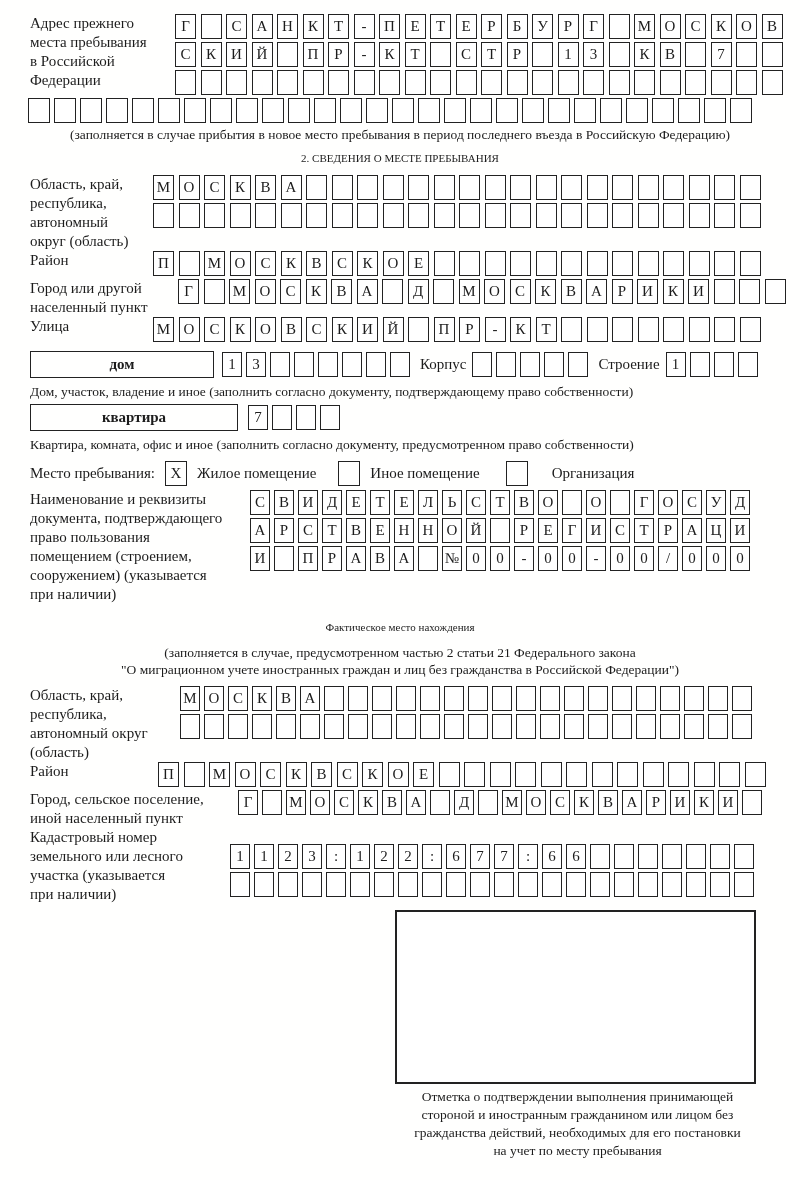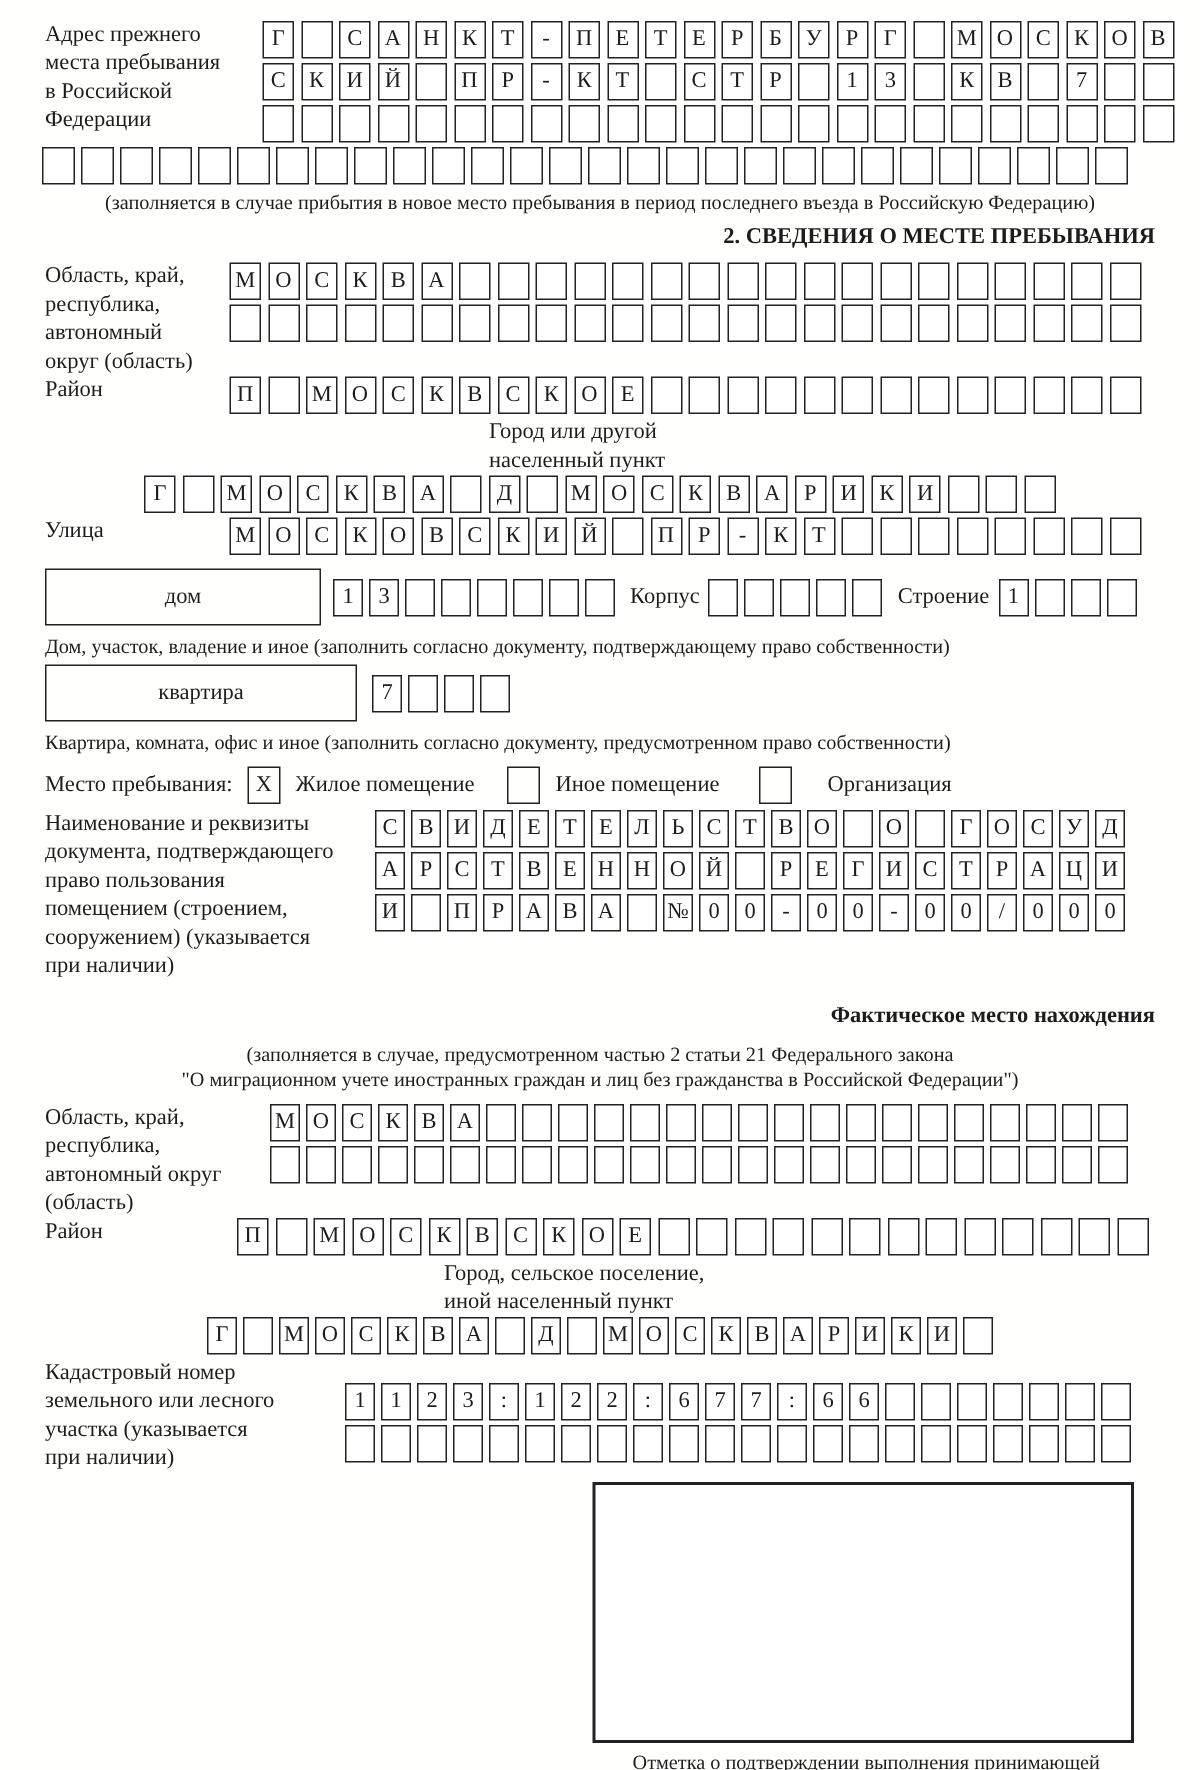--- a/index.html
+++ b/index.html
@@ -5,42 +5,42 @@
   html,body{margin:0;padding:0;background:#ffffff;}
   .sheet{
     position:relative;width:800px;height:1180px;overflow:hidden;
     box-sizing:border-box;padding:14px 30px 0 30px;
     background:#fffffe;color:#1c1c1c;
     font-family:"Liberation Serif","DejaVu Serif",serif;
     font-size:15px;line-height:19px;
   }
   .corner{ text-align:right;padding-right:28px;margin-bottom:24px;}
   .field{display:flex;align-items:flex-start;}
-  .field.vcenter{align-items:center;flex-direction:column;}
+  .field.vcenter{}
   .label{flex:0 0 auto;white-space:pre-line;padding-right:6px;box-sizing:border-box;}
   .w145{width:145px;} .w123{width:123px;} .w148{width:148px;}
   .w220{width:220px;} .w150{width:150px;} .w128{width:128px;}
   .w208{width:208px;} .w200{width:200px;}
   .rows{flex:0 0 auto;}
   .cellrow{display:flex;gap:4.5px;margin-bottom:3px;}
   .cellrow.sm{gap:4px;}
   .cell{
     flex:0 0 auto;width:21px;height:25px;box-sizing:border-box;
     border:1.6px solid #222;display:flex;align-items:center;justify-content:center;
     font-size:15px;background:#fff;
   }
   .cellrow.sm .cell{width:20px;}
   .cellrow.wide{gap:4px;margin-left:-2px;}
   .cellrow.wide .cell{width:22px;}
   .note{font-size:13.5px;line-height:17px;}
   .center{text-align:center;}
-  .title{font-weight:bold;text-align:right;font-size:15px;margin:6px 0 7px 0;}
+  .title{font-weight:normal;text-align:center;font-size:11px;margin:6px 0 7px 0;}
   .labelbox{
-    box-sizing:border-box;border:1.6px solid #222;height:38px;
-    display:flex;align-items:center;justify-content:center;flex:0 0 auto;
+    box-sizing:border-box;border:1.6px solid #222;height:27px;
+    display:flex;align-items:center;justify-content:center;flex:0 0 auto;font-weight:bold;
   }
   .houseline{display:flex;align-items:center;margin-top:6px;}
   .houseline .cellrow{margin-bottom:0;}
   .inlinelabel{margin:0 6px 0 10px;}
   .check{
     flex:0 0 auto;width:22px;height:25px;box-sizing:border-box;border:1.6px solid #222;
     display:flex;align-items:center;justify-content:center;font-size:15px;margin:0 10px;
   }
   .placeline{display:flex;align-items:center;margin-top:8px;}
   .stampbox{margin-left:365px;margin-top:6px;width:361px;height:174px;

